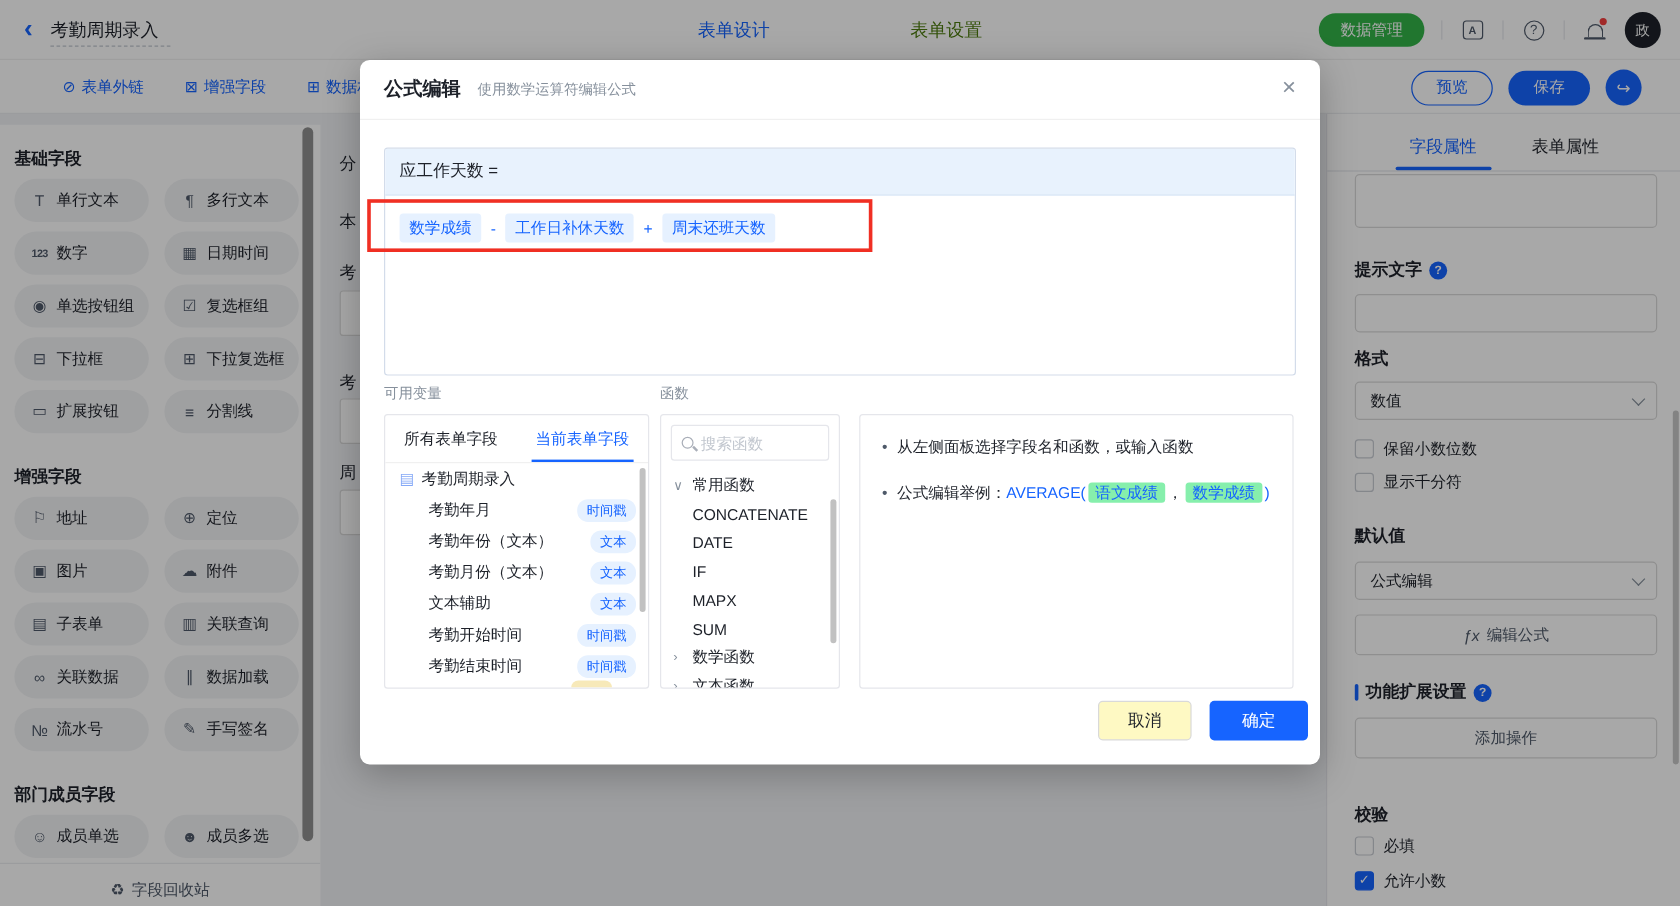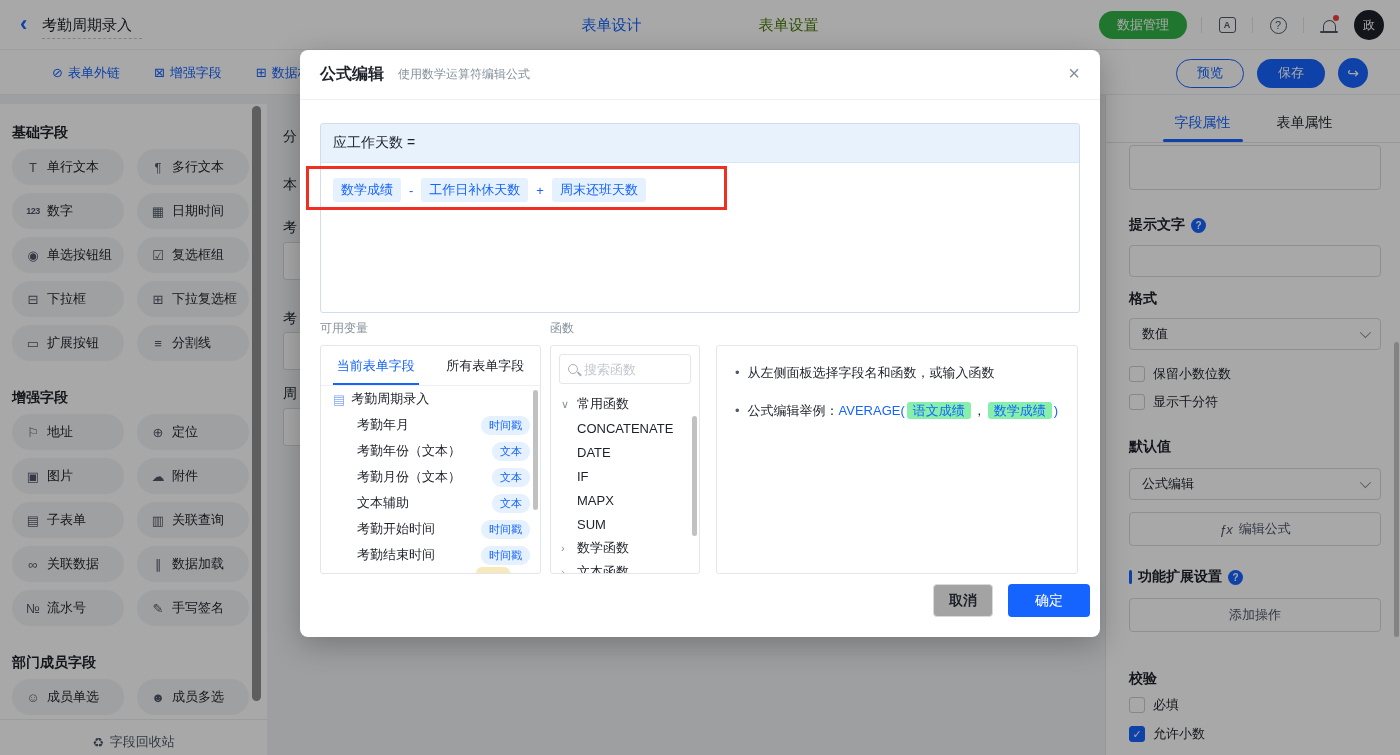--- a/index.html
+++ b/index.html
@@ -113,21 +113,21 @@
   .fn-item { padding-left:26px; }
   .fn-scroll { position:absolute; right:2px; top:70px; width:5px; height:120px; background:#c1c1c1; border-radius:3px; }
 
   .tips-body { padding:16px 18px; }
   .tip-line { display:flex; align-items:flex-start; gap:8px; font-size:13px; color:#1d2129; margin-bottom:16px; line-height:22px; }
   .tip-line .b { color:#4e5969; }
   .mini-chip { background:#86efac; color:#1664ff; padding:1px 6px; border-radius:3px; margin:0 2px; }
   .blue-t { color:#1664ff; }
 
   .m-footer { position:absolute; right:10px; bottom:20px; display:flex; gap:15px; }
-  .btn-cancel { width:60px; height:33px; border:1px solid #d9d9d9; background:#a3a3a3; border-radius:4px; font-size:14px; color:#1d2129; display:flex; align-items:center; justify-content:center; cursor:pointer;font-weight:bold; }
+  .btn-cancel { width:78px; height:33px; border:1px solid #d9d9d9; background:#fef9c3; border-radius:4px; font-size:14px; color:#1d2129; display:flex; align-items:center; justify-content:center; cursor:pointer; }
   .btn-ok { width:82px; height:33px; background:#1664ff; border-radius:4px; font-size:14px; color:#fff; display:flex; align-items:center; justify-content:center; cursor:pointer; }
 </style>
 </head>
 <body>
 
 <div class="topbar">
   <span class="back">‹</span>
   <span class="doc-title">考勤周期录入</span>
   <div class="doc-title-dash"></div>
   <div class="top-tabs">
@@ -387,22 +387,22 @@
       <span class="chip">周末还班天数</span>
     </div>
   </div>
   <div class="annotation"></div>
 
   <span class="sec-label" style="left:20px; top:270px">可用变量</span>
   <span class="sec-label" style="left:250px; top:270px">函数</span>
 
   <div class="panel p-vars">
     <div class="v-tabs">
+      <span class="v-tab">所有表单字段</span>
       <span class="v-tab active">当前表单字段</span>
-      <span class="v-tab">所有表单字段</span>
     </div>
     <div class="tree-row">
       <span class="docg">▤</span>
       <span class="nm">考勤周期录入</span>
     </div>
     <div class="tree-row child">
         <span class="nm">考勤年月</span>
         <span class="badge">时间戳</span>
       </div>
     <div class="tree-row child">

